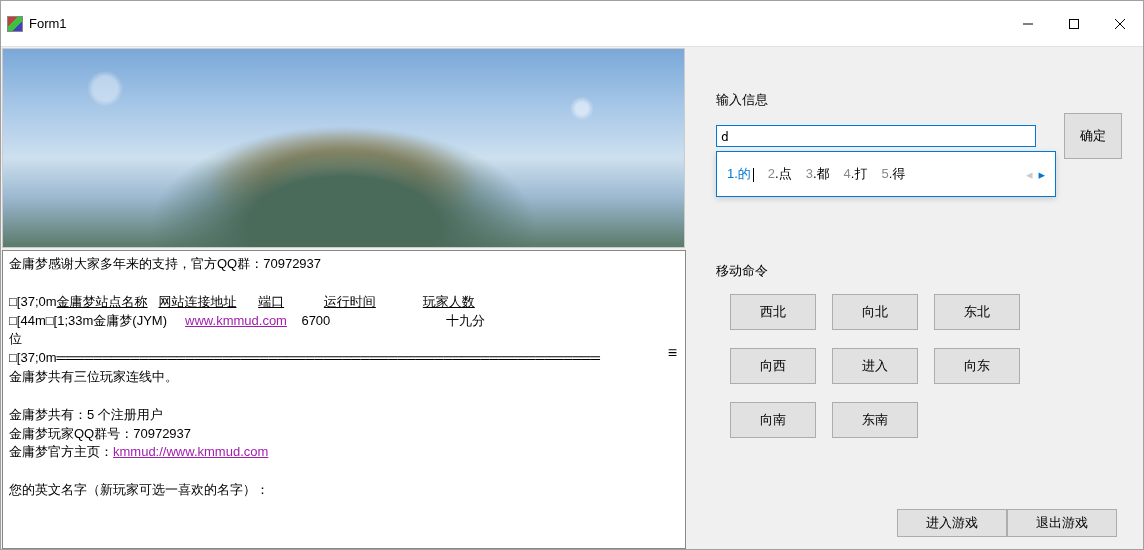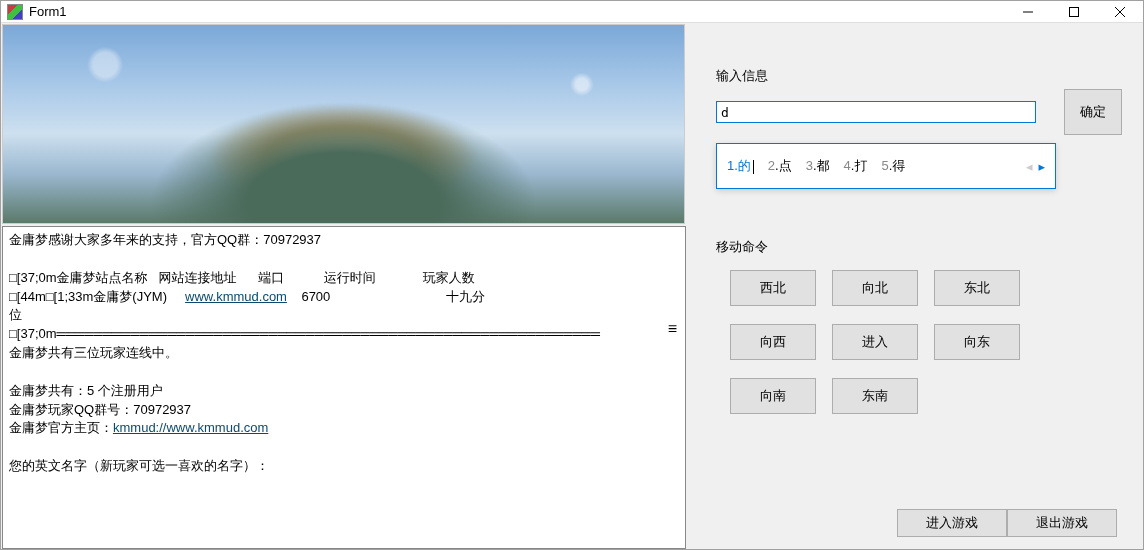--- a/index.html
+++ b/index.html
@@ -1,39 +1,39 @@
 <!DOCTYPE html>
 <html><head>
 <meta charset="utf-8">
 <style>
 *{box-sizing:border-box;margin:0;padding:0;font-family:"Microsoft YaHei","SimSun",sans-serif;font-size:13px}
 body{background:#f0f0f0;width:1144px;height:550px;overflow:hidden}
 .window{width:1144px;height:550px;background:#fff;border:1px solid #a0a0a0;display:flex;flex-direction:column}
-.titlebar{height:22px;background:#fff;display:flex;align-items:center;padding-left:6px;border-bottom:1px solid #e0e0e0}
+.titlebar{height:46px;background:#fff;display:flex;align-items:center;padding-left:6px;border-bottom:1px solid #e0e0e0}
 .titlebar-icon{width:16px;height:16px;margin-right:6px;display:inline-block;background:linear-gradient(135deg,#c04040 0 33%,#40c040 33% 66%,#4040c0 66% 100%);border:1px solid #888}
 .titlebar-title{flex:1;color:#000}
 .titlebar-btns{display:flex}
 .titlebar-btn{width:46px;height:30px;display:flex;align-items:center;justify-content:center;color:#000}
 .client{flex:1;display:flex;background:#f0f0f0}
 .left-pane{width:685px;display:flex;flex-direction:column;padding:0}
 .banner{width:683px;height:200px;background:linear-gradient(180deg,#7aa8d8 0%,#a8c8e8 30%,#cde0ef 55%,#9bb8d0 75%,#5a7a6a 100%);position:relative;overflow:hidden;margin:1px 0 2px 1px;border:1px solid #ccc}
 .banner::before{content:"";position:absolute;left:30%;top:40%;width:40%;height:55%;background:radial-gradient(ellipse at center,#e8d8b8 0%,#b89868 40%,transparent 70%);filter:blur(2px)}
 .banner::after{content:"";position:absolute;inset:0;background:radial-gradient(circle at 15% 20%,#fff6 0 2%,transparent 3%),radial-gradient(circle at 85% 30%,#fff8 0 1%,transparent 2%),radial-gradient(ellipse at 50% 90%,#4a6a5a 0 20%,transparent 40%)}
 .console{flex:1;background:#fff;border:1px solid #888;margin:0 0 0 1px;padding:4px 6px;position:relative;overflow:hidden;font-family:"SimSun",monospace;line-height:1.45}
 .console .hamburger{position:absolute;right:8px;top:90px;font-size:16px;letter-spacing:0}
-.console a{color:#0c4a6e;text-decoration:underline}
+.console a{color:#a21caf;text-decoration:underline}
 .console .hdr{display:inline-block}
-.console .hdr span{}
+.console .hdr span{text-decoration:underline}
 .right-pane{flex:1;padding:10px 16px 10px 30px;position:relative}
 .group{margin-top:34px}
 .group-label{margin-bottom:4px}
 .input-row{display:flex;align-items:center;gap:28px}
 .text-input{width:320px;height:22px;border:1px solid #0078d7;background:#fff;padding:2px 4px;font-family:"SimSun",monospace;outline:none}
 .btn{background:#e1e1e1;border:1px solid #adadad;padding:13px 14px;min-width:58px;text-align:center;cursor:default}
-.ime{position:absolute;left:30px;top:120px;width:340px;height:46px;border:1px solid #0078d7;background:#fff;display:flex;align-items:center;padding:0 10px;font-size:16px;box-shadow:0 2px 6px rgba(0,0,0,0.15)}
+.ime{position:absolute;left:30px;top:104px;width:340px;height:46px;border:1px solid #0078d7;background:#fff;display:flex;align-items:center;padding:0 10px;font-size:16px;box-shadow:0 2px 6px rgba(0,0,0,0.15)}
 .ime .cand{margin-right:14px;white-space:nowrap}
 .ime .cand .num{color:#888}
 .ime .cand.sel{color:#0078d7}
 .ime .cand.sel .num{color:#0078d7}
 .ime .nav{margin-left:auto;color:#0078d7;display:flex;gap:6px;align-items:center}
 .ime .nav .dis{color:#ccc}
 .move-group{margin-top:103px}
 .dir-grid{display:grid;grid-template-columns:repeat(3,86px);grid-template-rows:repeat(3,36px);gap:18px 16px;margin-top:14px;margin-left:14px}
 .dir-grid .btn{min-width:72px;padding:4px 10px}
 .bottom-row{position:absolute;bottom:12px;left:30px;right:26px;display:flex;justify-content:flex-end}

